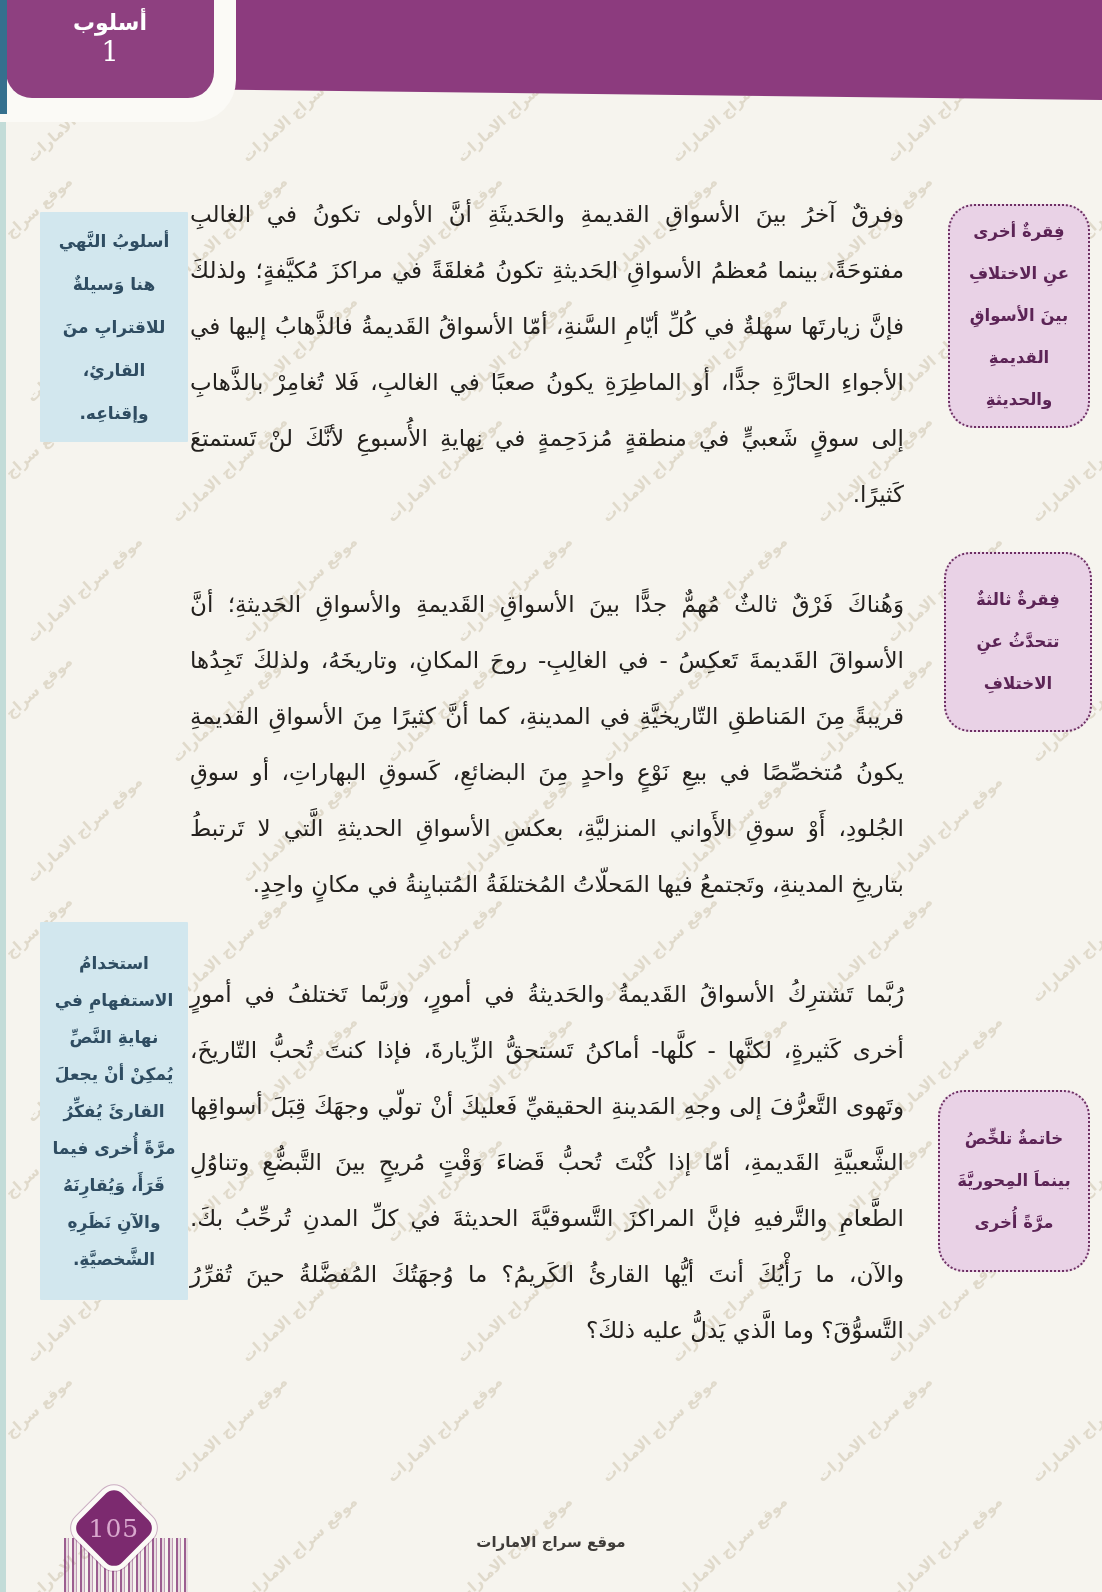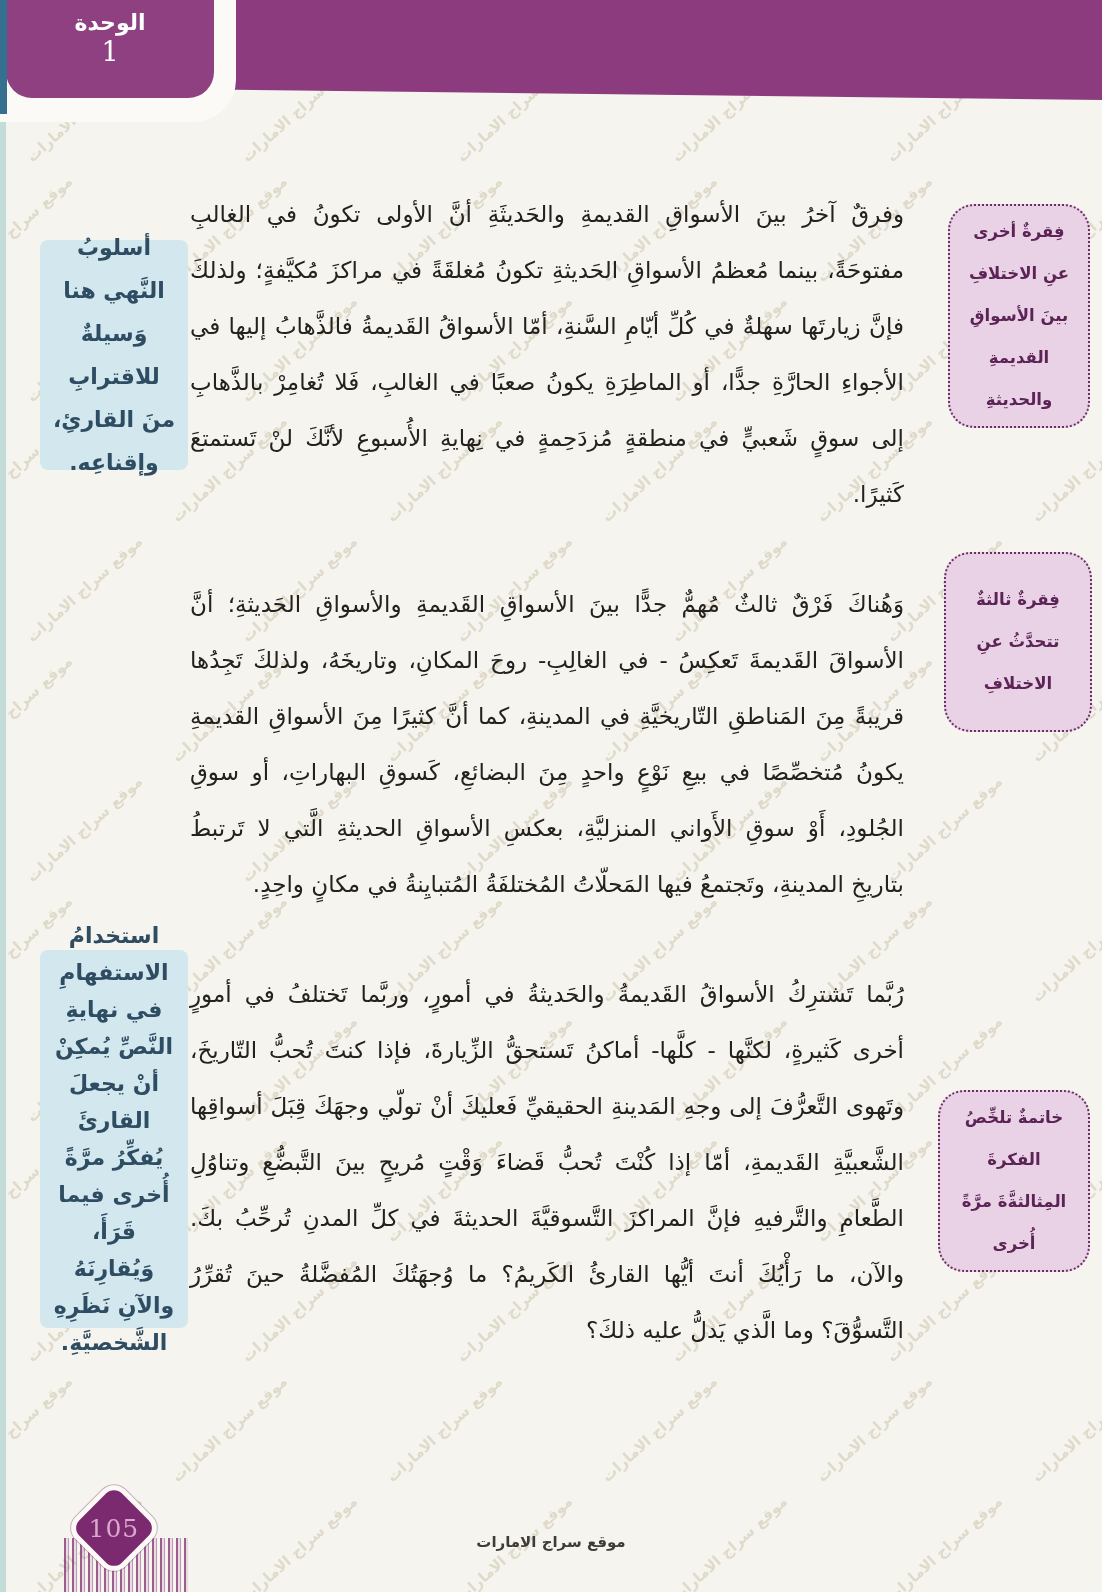--- a/index.html
+++ b/index.html
@@ -40,21 +40,21 @@
     margin:0 0 54px; font-size:23px; line-height:56px; text-align:justify;
     color:var(--body_text,#24211e);
   }
   
   .note {
     position:absolute; z-index:2; display:flex; align-items:center; justify-content:center;
     text-align:center; padding:10px 12px; font-weight:bold;
   }
   .note-blue {
     background:var(--blue_note_background,#d2e7ee); color:var(--blue_note_text,#2f4d62);
-    border-radius:8px; font-size:22px; line-height:43px;margin-top:28px;
+    border-radius:1px; font-size:17px; line-height:43px;
   }
   .note-pink {
     background:var(--pink_note_background,#e9d2e6); color:var(--pink_note_text,#5c2456);
     border:2px dotted var(--pink_note_border,#6d2f63); border-radius:26px;
     font-size:16.5px; line-height:42px;
   }
   #note-blue-1 { left:40px; top:212px; width:148px; height:230px; }
   #note-blue-2 { left:40px; top:922px; width:148px; height:378px; line-height:37px; }
   #note-pink-1 { left:948px; top:204px; width:142px; height:224px; }
   #note-pink-2 { left:944px; top:552px; width:148px; height:180px; }
@@ -170,40 +170,40 @@
       <span class="wm" style="left: 440px; top: 1540px;">موقع سراج الامارات</span>
       <span class="wm" style="left: 655px; top: 1540px;">موقع سراج الامارات</span>
       <span class="wm" style="left: 870px; top: 1540px;">موقع سراج الامارات</span>
       <span class="wm" style="left: 1085px; top: 1540px;">موقع سراج الامارات</span>
     </div>
 
   <div class="header-band"></div>
 
   <div class="unit-tab">
     <div class="unit-tab-panel">
-      <div class="unit-label">الوحدة</div>
+      <div class="unit-label">أسلوب</div>
       <div class="unit-number">1</div>
     </div>
   </div>
 
   <div class="edge-strip-full"></div>
   <div class="edge-strip"></div>
 
   <main class="body-text">
     <p class="body-para" dir="rtl">وفرقٌ آخرُ بينَ الأسواقِ القديمةِ والحَديثَةِ أنَّ الأولى تكونُ في الغالبِ مفتوحَةً، بينما مُعظمُ الأسواقِ الحَديثةِ تكونُ مُغلقَةً في مراكزَ مُكيَّفةٍ؛ ولذلكَ فإنَّ زيارتَها سهلةٌ في كُلِّ أيّامِ السَّنةِ، أمّا الأسواقُ القَديمةُ فالذَّهابُ إليها في الأجواءِ الحارَّةِ جدًّا، أو الماطِرَةِ يكونُ صعبًا في الغالبِ، فَلا تُغامِرْ بالذَّهابِ إلى سوقٍ شَعبيٍّ في منطقةٍ مُزدَحِمةٍ في نِهايةِ الأُسبوعِ لأنَّكَ لنْ تَستمتعَ كَثيرًا.</p>
     <p class="body-para" dir="rtl">وَهُناكَ فَرْقٌ ثالثٌ مُهمٌّ جدًّا بينَ الأسواقِ القَديمةِ والأسواقِ الحَديثةِ؛ أنَّ الأسواقَ القَديمةَ تَعكِسُ - في الغالِبِ- روحَ المكانِ، وتاريخَهُ، ولذلكَ تَجِدُها قريبةً مِنَ المَناطقِ التّاريخيَّةِ في المدينةِ، كما أنَّ كثيرًا مِنَ الأسواقِ القديمةِ يكونُ مُتخصِّصًا في بيعِ نَوْعٍ واحدٍ مِنَ البضائعِ، كَسوقِ البهاراتِ، أو سوقِ الجُلودِ، أَوْ سوقِ الأَواني المنزليَّةِ، بعكسِ الأسواقِ الحديثةِ الَّتي لا تَرتبطُ بتاريخِ المدينةِ، وتَجتمعُ فيها المَحلّاتُ المُختلفَةُ المُتبايِنةُ في مكانٍ واحِدٍ.</p>
     <p class="body-para" dir="rtl">رُبَّما تَشترِكُ الأسواقُ القَديمةُ والحَديثةُ في أمورٍ، وربَّما تَختلفُ في أمورٍ أخرى كَثيرةٍ، لكنَّها - كلَّها- أماكنُ تَستحقُّ الزِّيارةَ، فإذا كنتَ تُحبُّ التّاريخَ، وتَهوى التَّعرُّفَ إلى وجهِ المَدينةِ الحقيقيِّ فَعليكَ أنْ تولّي وجهَكَ قِبَلَ أسواقِها الشَّعبيَّةِ القَديمةِ، أمّا إذا كُنْتَ تُحبُّ قَضاءَ وَقْتٍ مُريحٍ بينَ التَّبضُّعِ وتناوُلِ الطَّعامِ والتَّرفيهِ فإنَّ المراكزَ التَّسوقيَّةَ الحديثةَ في كلِّ المدنِ تُرحِّبُ بكَ. والآن، ما رَأْيُكَ أنتَ أيُّها القارئُ الكَريمُ؟ ما وُجهَتُكَ المُفضَّلةُ حينَ تُقرِّرُ التَّسوُّقَ؟ وما الَّذي يَدلُّ عليه ذلكَ؟</p>
   </main>
 
   <div id="note-blue-1" class="note note-blue" dir="rtl">أسلوبُ النَّهي هنا وَسيلةٌ للاقترابِ منَ القارئِ، وإقناعِه.</div>
   <div id="note-blue-2" class="note note-blue" dir="rtl">استخدامُ الاستفهامِ في نهايةِ النَّصِّ يُمكِنْ أنْ يجعلَ القارئَ يُفكِّرُ مرَّةً أُخرى فيما قَرَأَ، وَيُقارِنَهُ والآنِ نَظَرِهِ الشَّخصيَّةِ.</div>
 
   <div id="note-pink-1" class="note note-pink" dir="rtl">فِقرةٌ أخرى عنِ الاختلافِ بينَ الأسواقِ القديمةِ والحديثةِ</div>
   <div id="note-pink-2" class="note note-pink" dir="rtl">فِقرةٌ ثالثةٌ تتحدَّثُ عنِ الاختلافِ</div>
-  <div id="note-pink-3" class="note note-pink" dir="rtl">خاتمةٌ تلخِّصُ الفكرةَ المِثالثةَّةَ مرَّةً أُخرى</div>
+  <div id="note-pink-3" class="note note-pink" dir="rtl">خاتمةٌ تلخِّصُ بينماَ المِحوريَّةَ مرَّةً أُخرى</div>
 
   <div class="stripe-block"></div>
   <div class="page-badge">
     <span>105</span>
   </div>
   <div class="footer-site">موقع سراج الامارات</div>
 
 </div>
 
 </body></html>

